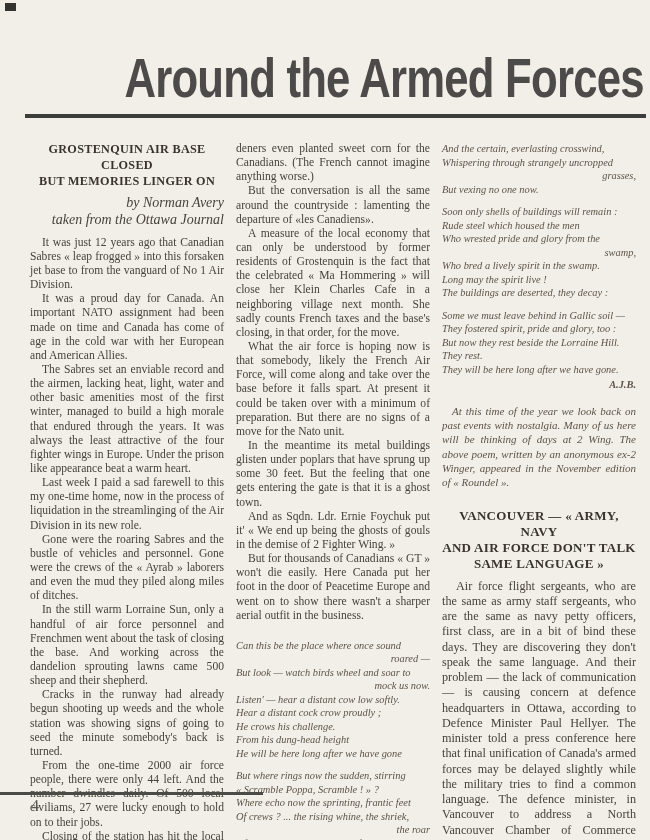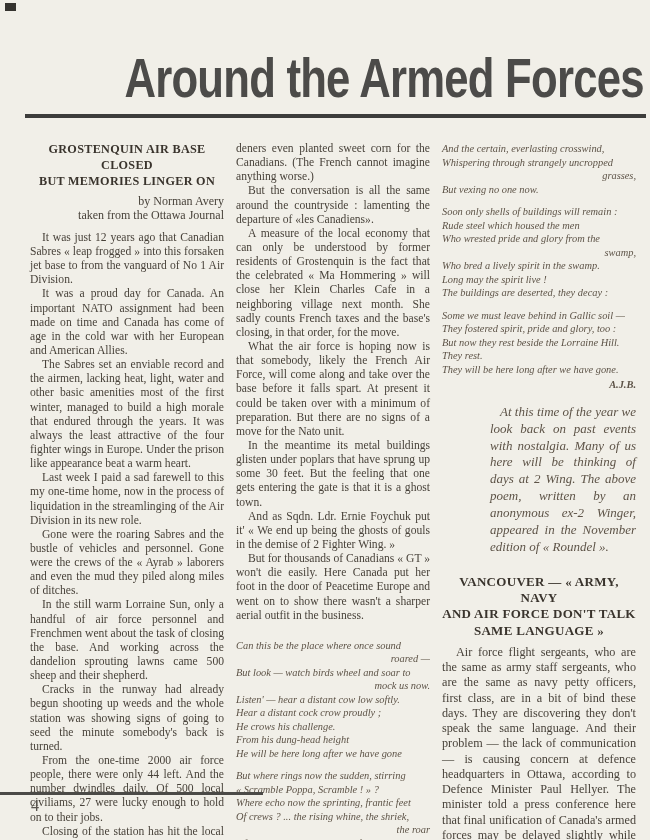--- a/index.html
+++ b/index.html
@@ -28,34 +28,34 @@
     display:flex;gap:12px;
   }
   .col{width:194px;flex:0 0 194px;font-size:11.6px;line-height:1.22;text-align:justify;}
   .col p{margin:0;text-indent:12px;}
   .col .noindent{text-indent:0;}
   .art-head{
     font-weight:bold;text-align:center;text-indent:0;
     font-size:12.2px;line-height:1.3;letter-spacing:.3px;
     color:#3a342d;margin:0 0 4px 0;
   }
-  .byline{text-align:right;text-indent:0;font-size:12px;}
+  .byline{text-align:right;text-indent:0;font-size:14px;font-style:italic;}
   .byline-block{margin-bottom:8px;}
   
   .poem{
     margin-top:16px;font-style:italic;font-size:10.4px;line-height:1.3;
     color:#5d5347;text-align:left;
   }
   .poem p{text-indent:0;margin:0;text-align:left;}
   .poem p.r{text-align:right;}
   .poem p.gap{margin-top:9px;}
   .poem p.sig{text-align:right;font-weight:bold;margin-top:2px;}
   .poem-top{margin-top:0;}
   
-  .note{font-style:italic;font-size:13px;line-height:1.3;margin-top:12px;color:#5d5347;margin-left:48px;}
+  .note{font-style:italic;font-size:11px;line-height:1.3;margin-top:12px;color:#5d5347;}
   .note p{text-indent:10px;}
   .art2-head{margin-top:18px;font-size:13px;}
   .art2-head div{line-height:1.25;}
   .col3-body{font-size:12.2px;line-height:1.25;}
   .col3-body p{text-indent:14px;margin-top:6px;}
   
   .footer-rule{position:absolute;left:0;top:792px;width:263px;height:3px;background:#4b4a47;}
   .page-num{position:absolute;left:31px;top:797px;font-size:16px;color:#5b564f;}
 </style>
 </head>

